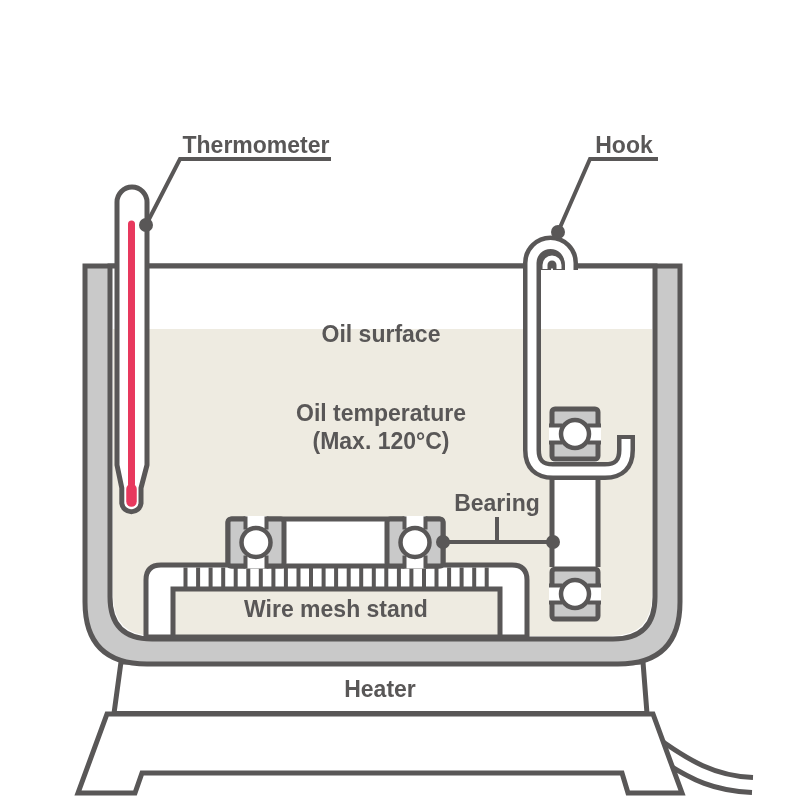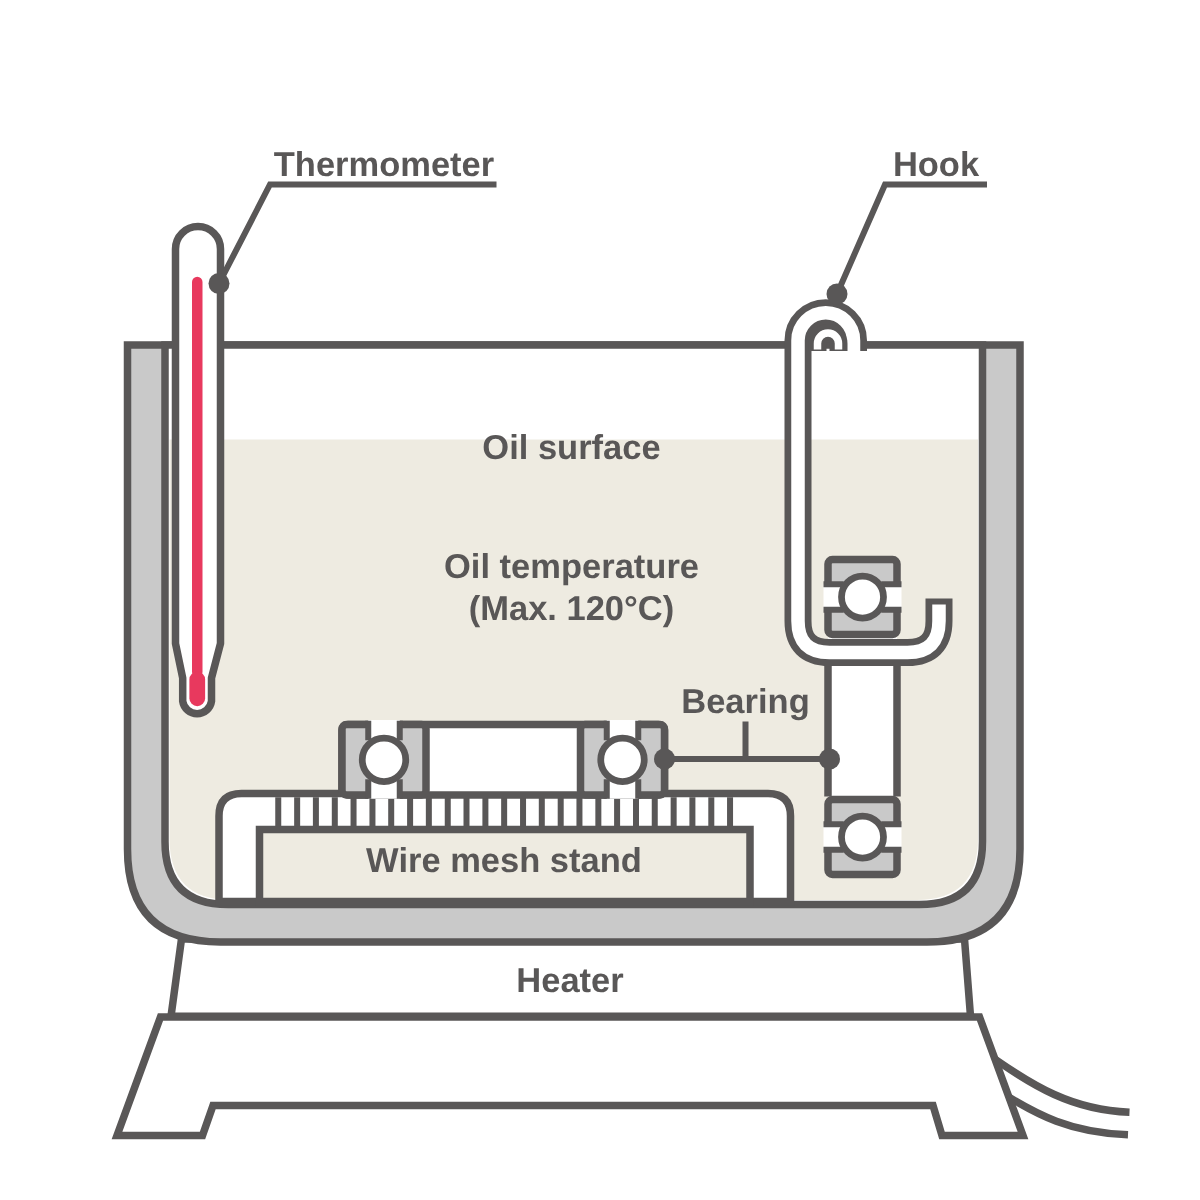--- a/index.html
+++ b/index.html
@@ -3,21 +3,21 @@
 <meta charset="utf-8">
 <style>
   :root{
     --ink:#595757;
     --metal:#c9c9c9;
     --oil:#eeebe1;
     --red:#e8395e;
     --paper:#ffffff;
   }
   html,body{margin:0;padding:0;background:var(--paper);}
-  .stage{width:800px;height:764px;position:relative;background:var(--paper);overflow:hidden;}
+  .stage{width:800px;height:764px;position:relative;background:var(--paper);overflow:hidden;margin-top:36px;}
   svg{display:block;}
   .ink5{stroke:var(--ink);stroke-width:5;}
   .ink4{stroke:var(--ink);stroke-width:4;}
   .nf{fill:none;}
   .fw{fill:#ffffff;}
   .fm{fill:var(--metal);}
   .fo{fill:var(--oil);}
   .fi{fill:var(--ink);}
   .wired{stroke:var(--ink);fill:none;}
   .wirew{stroke:#ffffff;fill:none;}

